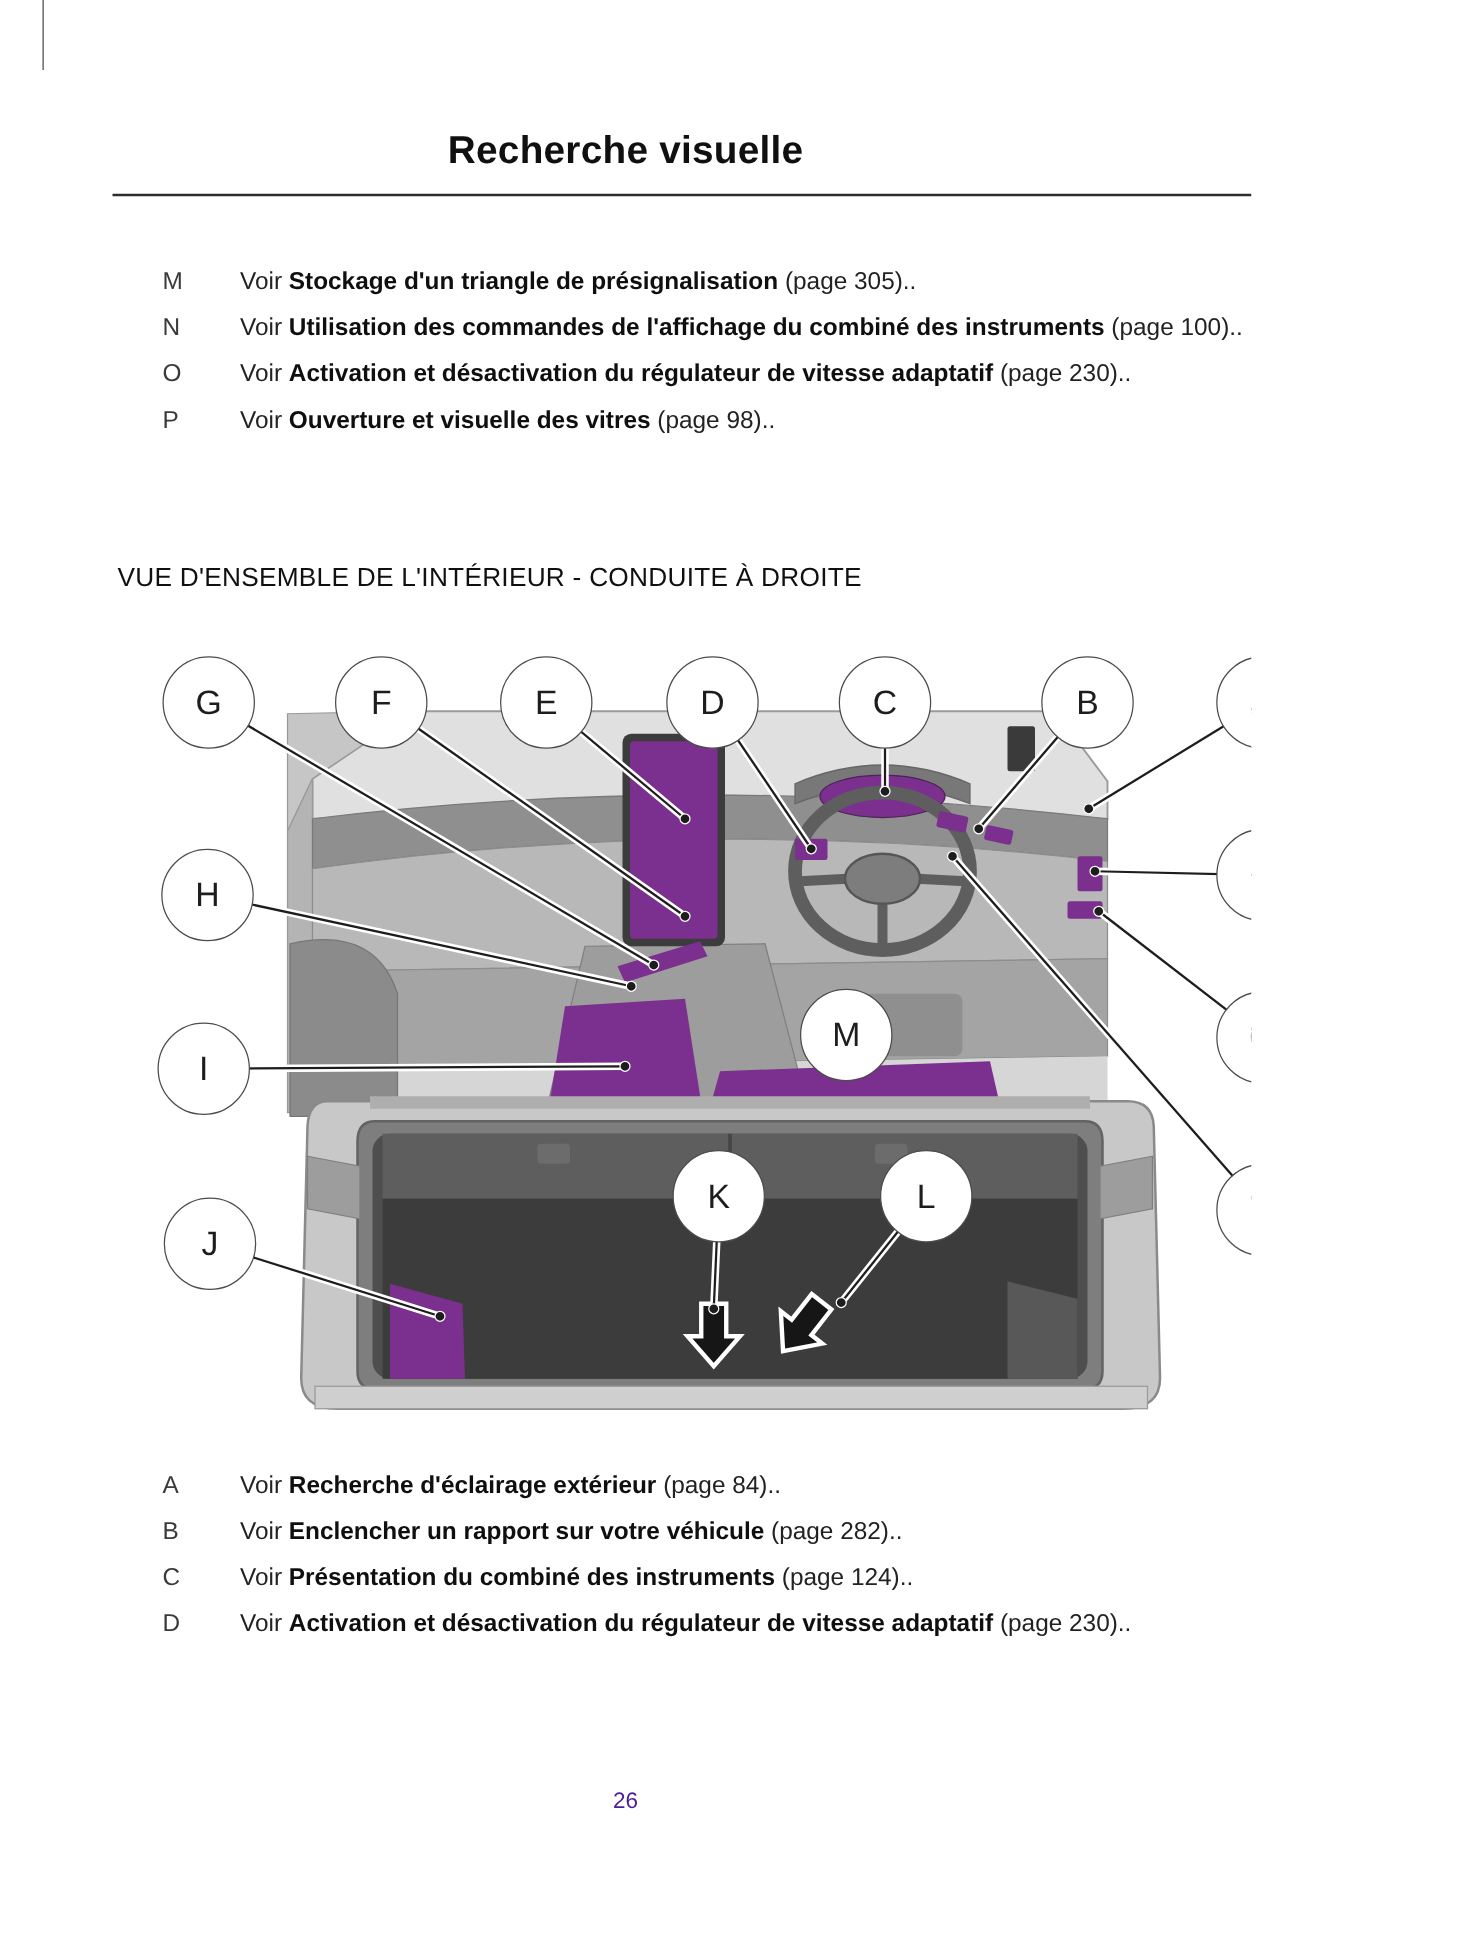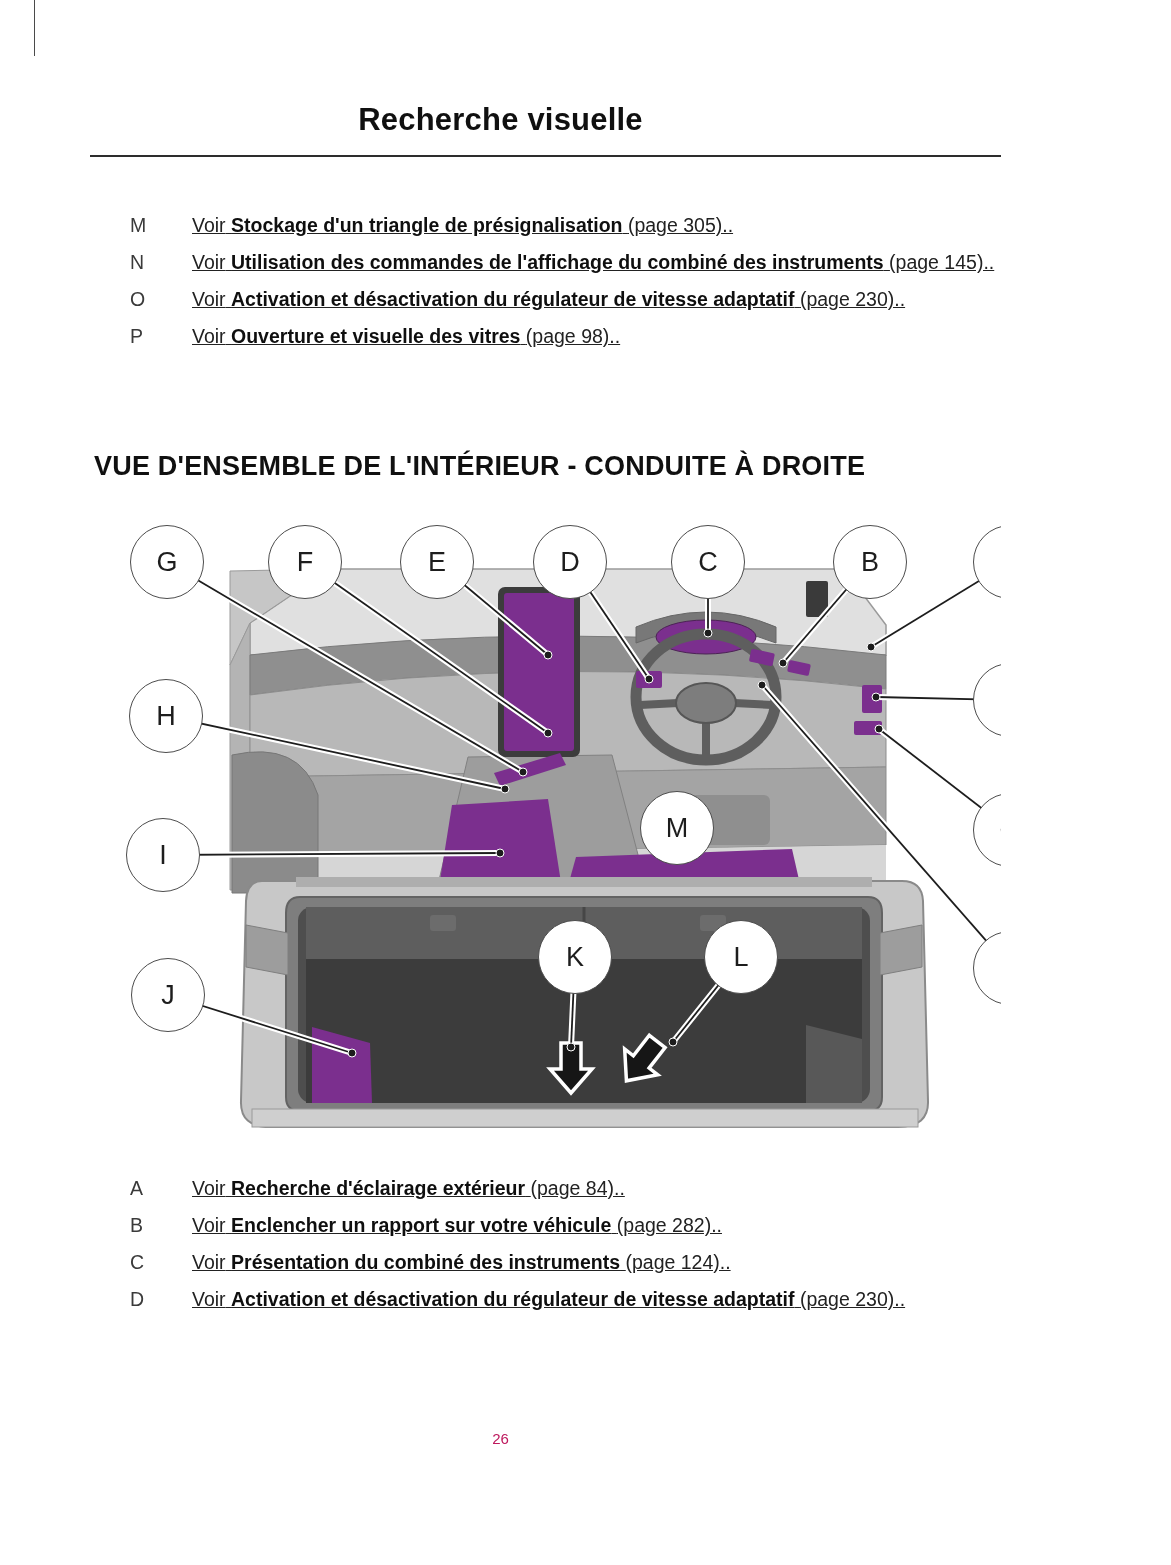--- a/index.html
+++ b/index.html
@@ -13,36 +13,36 @@
 
   .title { position:absolute; top:102px; left:0; width:100%; text-align:center;
            font-size:31px; font-weight:700; color:#101010; letter-spacing:.2px; }
   .rule { position:absolute; top:155px; left:90px; width:988px; height:2px; background:#2d2d2d; }
 
   .legend { position:absolute; left:130px; width:912px; }
   .legend.top { top:213px; }
   .legend.bottom { top:1176px; }
   .legend-item { display:flex; margin-bottom:12px; font-size:19.5px; line-height:25px; color:#222; }
   .legend-letter { width:62px; flex:none; color:#3a3a3a; }
-  .legend-text { flex:1; color:#222;text-decoration:underline; }
+  .legend-text { flex:1; color:#222; }
   .legend-text b { color:#0f0f0f; }
 
-  .section-heading { position:absolute; left:94px; top:451px; font-size:27px;
-                     font-weight:700; color:#101010; letter-spacing:.2px; }
+  .section-heading { position:absolute; left:94px; top:451px; font-size:21px;
+                     font-weight:400; color:#101010; letter-spacing:.2px; }
 
   .diagram-svg { position:absolute; left:0; top:505px; }
   .hl { fill:#7b2f8e; }
 
   .callout { position:absolute; width:74px; height:74px; border-radius:50%;
              background:#fff; border:1.5px solid #4c4c4c; z-index:3;
              display:flex; align-items:center; justify-content:center;
              font-size:27px; color:#1d1d1d; }
 
   .page-number { position:absolute; top:1430px; left:0; width:100%;
-                 text-align:center; font-size:15px; color:#be185d; }
+                 text-align:center; font-size:18px; color:#4c1d95; }
 </style>
 </head>
 <body>
 
 <div class="page">
 
   <div class="corner-mark left"></div>
   <div class="corner-mark right"></div>
 
   <div class="title">Recherche visuelle</div>
@@ -55,21 +55,21 @@
         <span>Voir</span>
         <b>Stockage d'un triangle de présignalisation</b>
         <span>(page 305)..</span>
       </div>
     </div>
     <div class="legend-item">
       <div class="legend-letter">N</div>
       <div class="legend-text">
         <span>Voir</span>
         <b>Utilisation des commandes de l'affichage du combiné des instruments</b>
-        <span>(page 145)..</span>
+        <span>(page 100)..</span>
       </div>
     </div>
     <div class="legend-item">
       <div class="legend-letter">O</div>
       <div class="legend-text">
         <span>Voir</span>
         <b>Activation et désactivation du régulateur de vitesse adaptatif</b>
         <span>(page 230)..</span>
       </div>
     </div>

